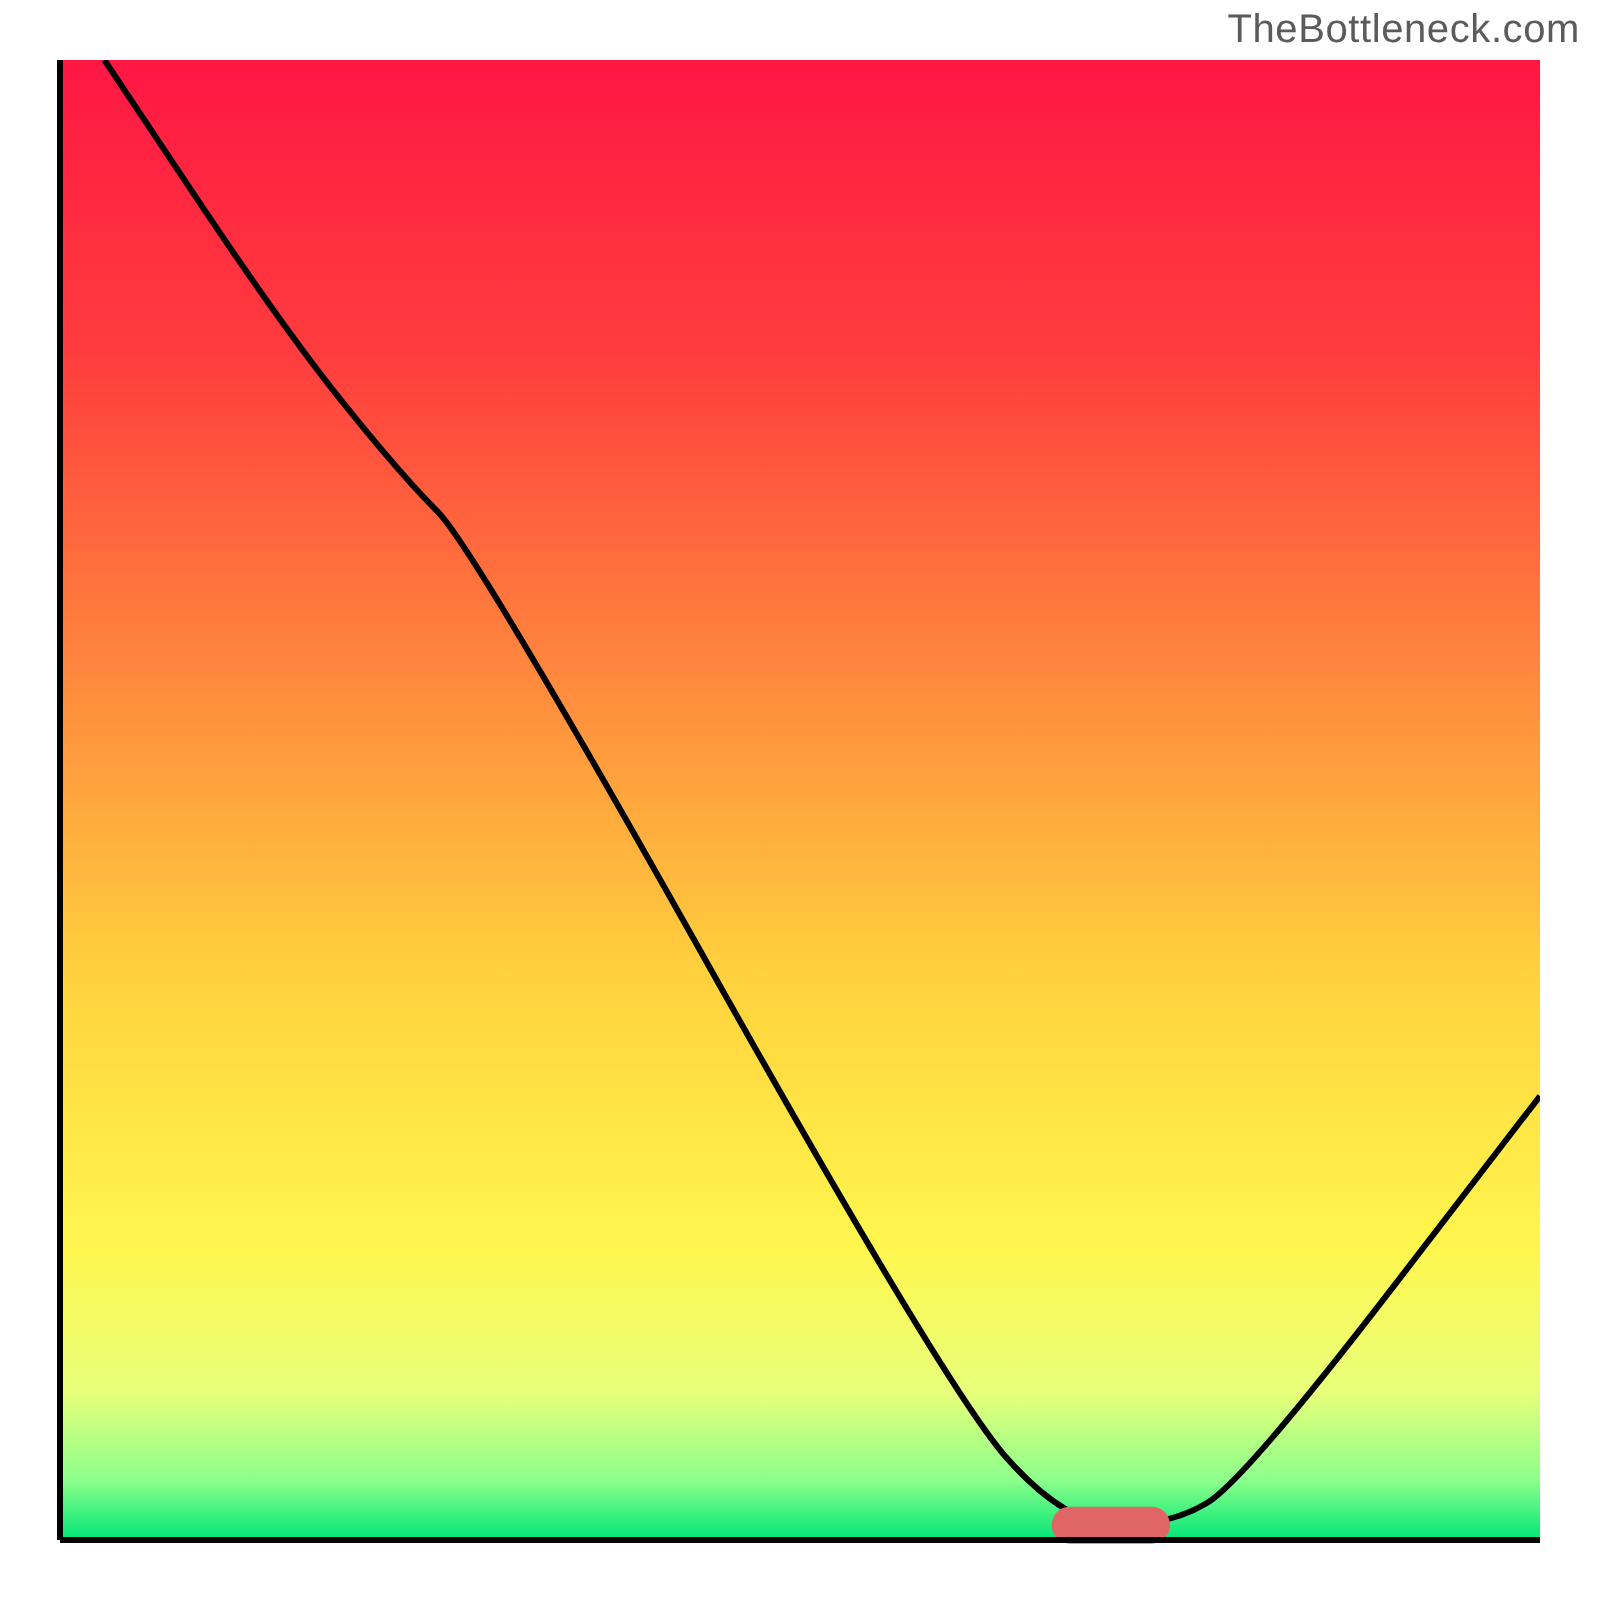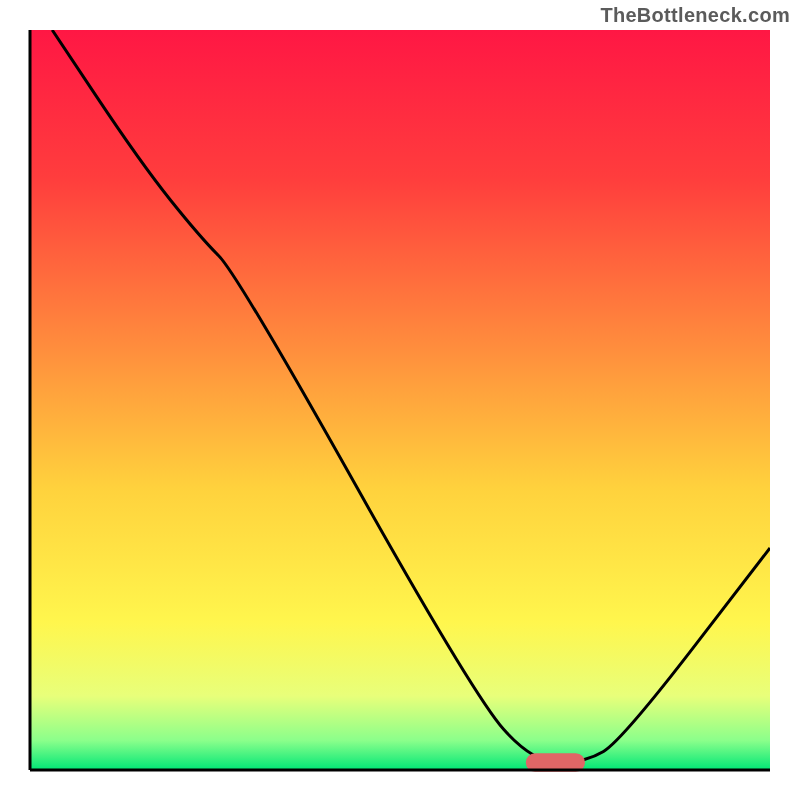--- a/index.html
+++ b/index.html
@@ -19,21 +19,21 @@
   svg.chart {
     position: absolute;
     left: 0;
     top: 0;
   }
   .watermark {
     position: absolute;
     top: 4px;
     right: 10px;
     font-size: 20px;
-    font-weight: 700;
+    font-weight: 400;
     color: #5b5b5b;
     letter-spacing: 0.3px;
     user-select: none;
   }
 </style>
 </head>
 <body>
 
 <div class="canvas-wrap">
   <div class="watermark">TheBottleneck.com</div>

